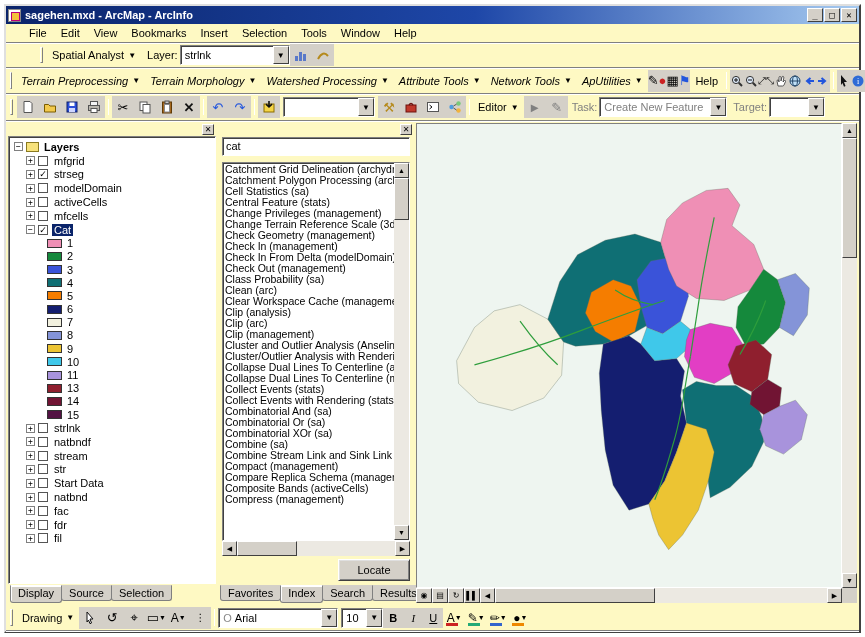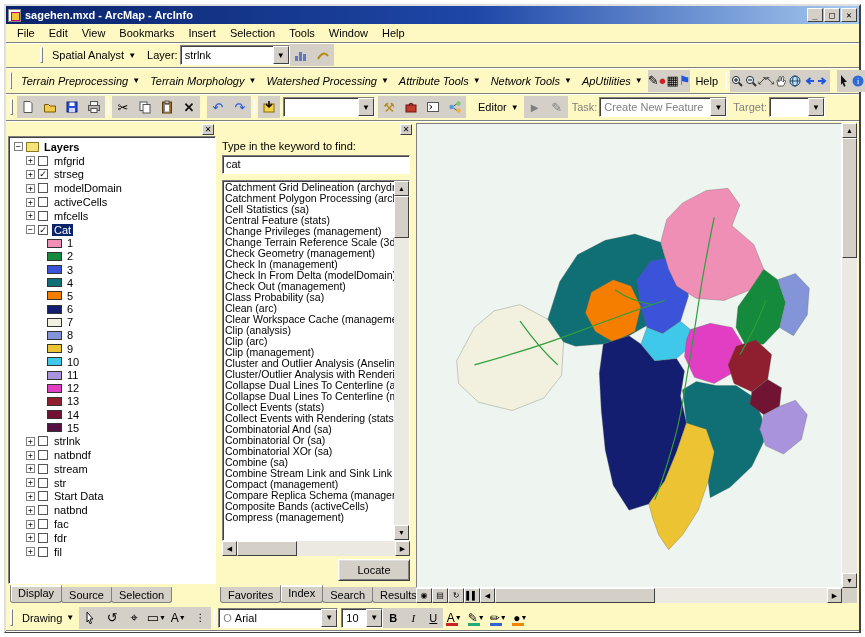--- a/index.html
+++ b/index.html
@@ -11,21 +11,21 @@
   
   .titlebar{height:18px;background:linear-gradient(90deg,#0a246a,#1e47a8 55%,#a6caf0);
     display:flex;align-items:center;padding:0 2px;color:#fff;flex:0 0 auto;}
   .title-text{font-size:11px;font-weight:bold;margin-left:4px;flex:1;white-space:nowrap;overflow:hidden;}
   .winbtn{width:16px;height:14px;margin-left:1px;background:#d4d0c8;color:#000;
     border:1px solid;border-color:#fff #404040 #404040 #fff;font-size:9px;line-height:12px;
     text-align:center;font-family:"DejaVu Sans Mono",monospace;}
   .appicon{width:13px;height:13px;background:#fff;border:1px solid #888;position:relative;}
   .appicon::after{content:"";position:absolute;left:2px;top:2px;width:7px;height:7px;background:#f5c33c;border:1px solid #b07;}
   
-  .menubar{height:19px;display:flex;align-items:center;font-size:11px;padding-left:4px;
+  .menubar{height:19px;display:flex;align-items:center;font-size:11px;padding-left:16px;
     border-bottom:1px solid #808080;box-shadow:0 1px 0 #fff;flex:0 0 auto;}
   .menu-item{padding:2px 7px;}
   .tb{display:flex;align-items:center;font-size:11px;padding:1px 2px;flex:0 0 auto;
     border-bottom:1px solid #808080;box-shadow:0 1px 0 #fff;}
   .tb1{height:25px;padding-left:32px;} .tb2{height:26px;} .tb3{height:27px;}
   .grip{width:3px;height:70%;border:1px solid;border-color:#fff #808080 #808080 #fff;margin:0 4px 0 2px;}
   .sep{width:1px;height:70%;background:#808080;border-right:1px solid #fff;margin:0 3px;}
   .ddmenu{display:flex;align-items:center;padding:2px 5px;white-space:nowrap;}
   .ddmenu .caret{margin-left:4px;font-size:8px;}
   .tbtn{width:22px;height:22px;display:flex;align-items:center;justify-content:center;
@@ -51,21 +51,21 @@
   .toc-row{display:flex;align-items:center;height:13.8px;white-space:nowrap;}
   .expbox{width:9px;height:9px;border:1px solid #808080;background:#fff;font-size:8px;line-height:7px;
     text-align:center;margin:0 3px;flex:0 0 auto;font-family:"DejaVu Sans Mono",monospace;}
   .cb{width:10px;height:10px;border:1px solid #555;background:#fff;margin-right:4px;flex:0 0 auto;
     font-size:9px;line-height:9px;text-align:center;}
   .toc-label{padding:0 2px;}
   .toc-label.sel{background:#0a246a;color:#fff;}
   .root-icon{width:13px;height:10px;background:#f7e27a;border:1px solid #8a7a20;margin-right:3px;flex:0 0 auto;}
   .legend-row{display:flex;align-items:center;height:13.2px;padding-left:36px;}
   .swatch{width:15px;height:9px;border:1px solid #333;margin-right:5px;flex:0 0 auto;}
-  .tabs{height:19px;display:flex;align-items:flex-end;padding:1px 2px 0;flex:0 0 auto;font-size:11px;}
+  .tabs{height:19px;display:flex;align-items:flex-start;padding:1px 2px 0;flex:0 0 auto;font-size:11px;}
   .tab{padding:1px 7px 2px;background:#d4d0c8;border:1px solid #808080;border-top:1px solid #d4d0c8;
     border-radius:0 0 3px 3px;margin-right:-1px;height:16px;}
   .tab.active{background:#d4d0c8;border-top:1px solid #fff;font-weight:normal;height:18px;z-index:2;position:relative;box-shadow:1px 1px 0 #fff inset;}
   
   .boxp{width:196px;flex:0 0 auto;margin-right:2px;}
   .boxp .prompt{font-size:11px;padding:4px 4px 2px;}
   .searchwrap{padding:0 4px 4px;}
   .search-input{width:100%;height:19px;font-size:11px;padding:1px 3px;outline:none;
     font-family:"Liberation Sans",sans-serif;background:#fff;border:1px solid;
     border-color:#808080 #fff #fff #808080;box-shadow:inset 1px 1px 0 #404040;}
@@ -453,24 +453,20 @@
           </div>
           <div class="legend-row">
             <span class="swatch" style="background: rgb(63, 200, 234);"></span>
             <span>10</span>
           </div>
           <div class="legend-row">
             <span class="swatch" style="background: rgb(168, 147, 220);"></span>
             <span>11</span>
           </div>
           <div class="legend-row">
-            <span class="swatch" style="background: rgb(226, 62, 196);"></span>
-            <span>12</span>
-          </div>
-          <div class="legend-row">
             <span class="swatch" style="background: rgb(143, 31, 46);"></span>
             <span>13</span>
           </div>
           <div class="legend-row">
             <span class="swatch" style="background: rgb(113, 20, 51);"></span>
             <span>14</span>
           </div>
           <div class="legend-row">
             <span class="swatch" style="background: rgb(83, 18, 67);"></span>
             <span>15</span>
@@ -525,21 +521,20 @@
           <span class="tab active">Display</span>
           <span class="tab">Source</span>
           <span class="tab">Selection</span>
         </div>
     </div>
 
     <div class="panel boxp">
       <div class="phead">
         <span class="pclose">✕</span>
       </div>
-      <div class="prompt">Type in the keyword to find:</div>
       <div class="searchwrap">
         <input class="search-input" type="text" value="cat" style="">
       </div>
       <div class="listwrap">
         <div class="listbox">
           <div class="tool-items" id="tool-items">
               <div class="tool-row">Catchment Grid Delineation (archydro)</div>
               <div class="tool-row">Catchment Polygon Processing (archydro)</div>
               <div class="tool-row">Cell Statistics (sa)</div>
               <div class="tool-row">Central Feature (stats)</div>

